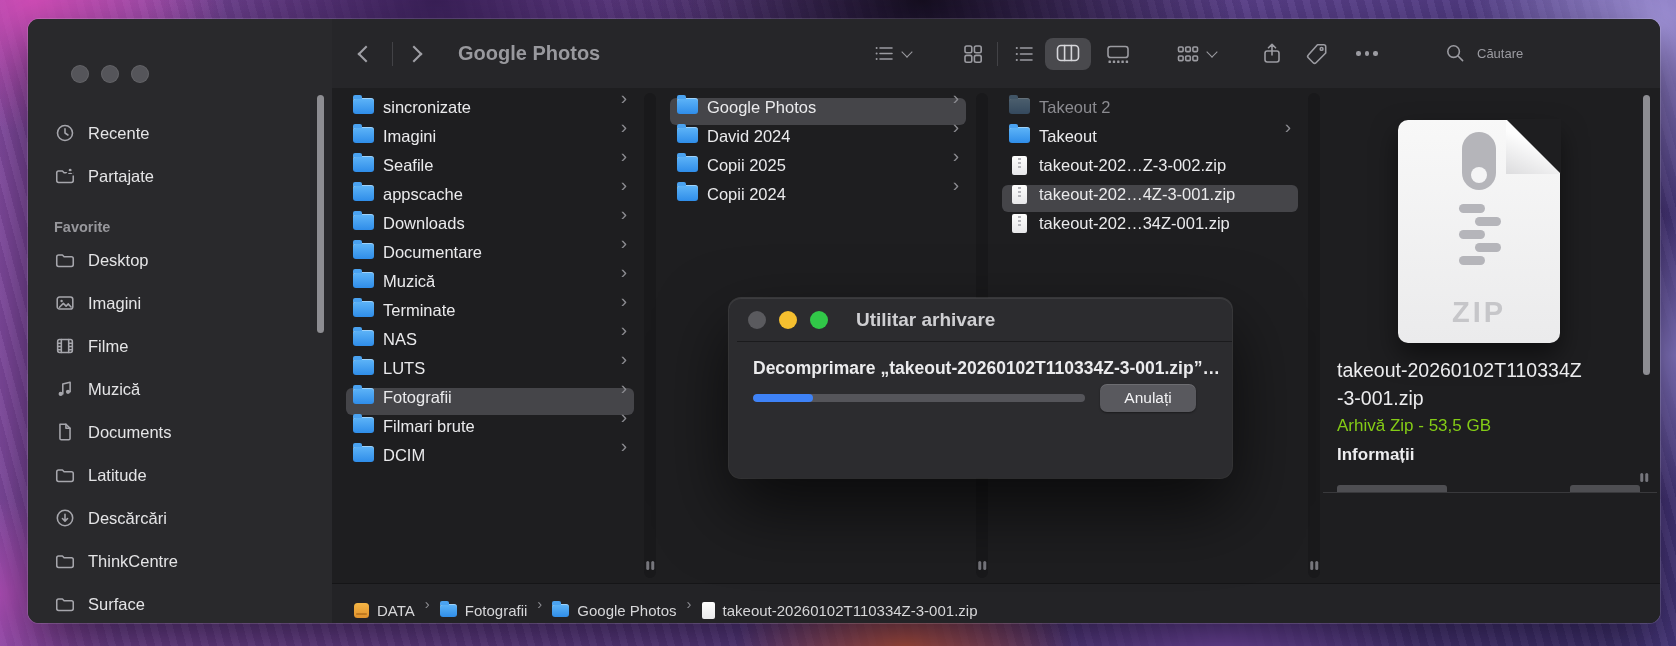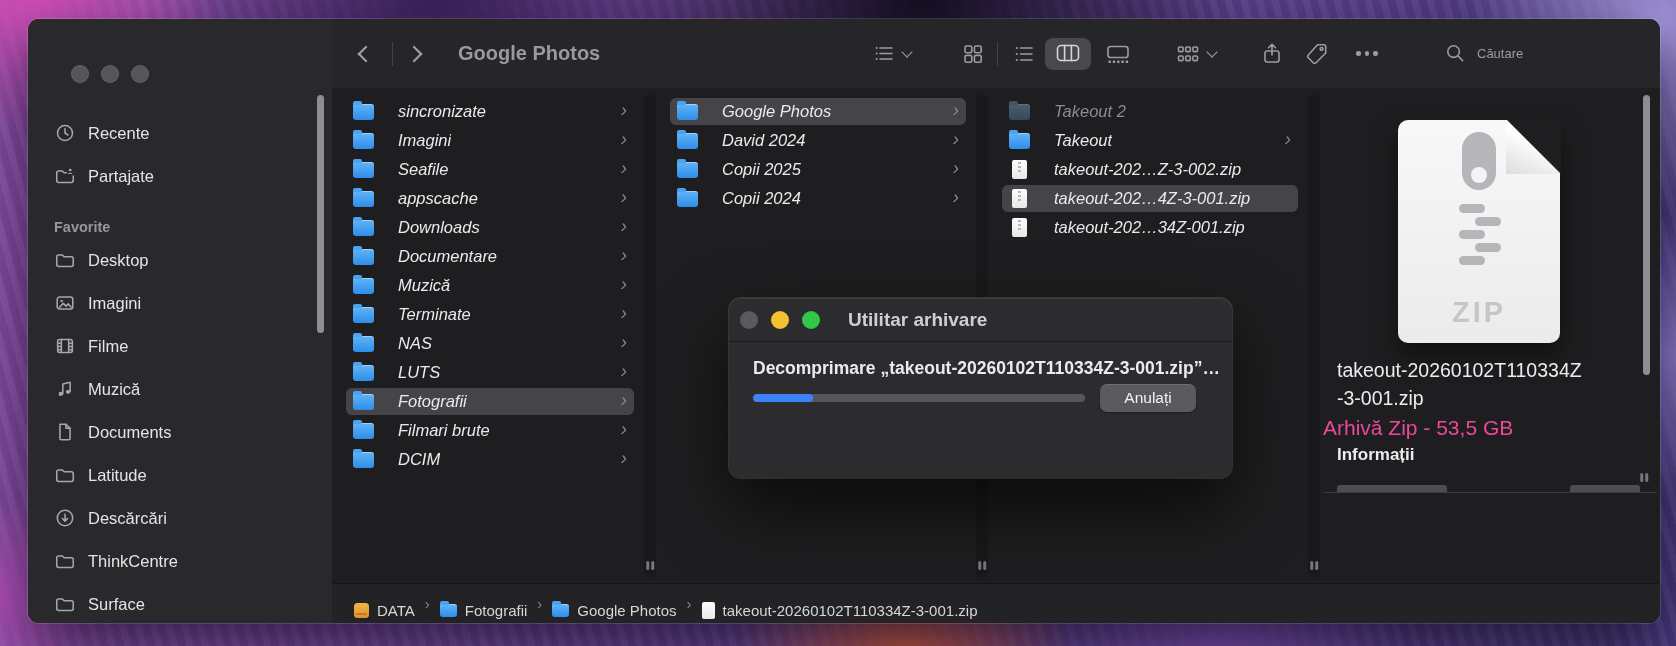--- a/index.html
+++ b/index.html
@@ -44,22 +44,22 @@
   .dots3{display:flex;gap:4px;}
   .dots3 i{width:4.5px;height:4.5px;border-radius:50%;background:#9b9ba1;}
   .sLbl{font-size:13px;color:#9b9ba1;margin-left:9px;}
   
   .browser{flex:1;display:flex;background:#1e1e20;overflow:hidden;position:relative;}
   .col{flex:none;padding-top:10px;overflow:hidden;}
   .c1{width:312px;}.c2{width:320px;}.c3{width:320px;}
   .gutter{flex:none;width:12px;margin:5px 0;background:#19191b;border-radius:6px;position:relative;}
   .vh{position:absolute;bottom:8px;left:50%;transform:translateX(-50%);display:flex;gap:2.5px;}
   .vh i{width:2.5px;height:9px;background:#76767c;border-radius:1.5px;}
-  .crow{display:flex;align-items:center;height:27px;margin:0 10px 2px 14px;border-radius:6px;padding:0 7px;gap:24px;
-    font-size:16.5px;color:#eaeaec;white-space:nowrap;font-style:italic;}
+  .crow{display:flex;height:27px;margin:0 10px 2px 14px;border-radius:6px;padding:0 7px;gap:9px;
+    font-size:16.5px;color:#eaeaec;white-space:nowrap;}
   .crow.sel{background:#454549;}
   .crow .lbl{overflow:hidden;text-overflow:ellipsis;}
   .crow .chev{margin-left:auto;color:#8b8b90;font-size:19px;line-height:0;padding-bottom:3px;}
   .crow.dim{color:#8b8b90;}
   .crow.dim .fold{filter:saturate(.4) brightness(.55);}
   .fold{width:21px;height:16px;border-radius:3px;background:linear-gradient(180deg,#5fb5f8,#2f8de9);position:relative;flex:none;
     box-shadow:inset 0 1px 0 rgba(255,255,255,.4);}
   .fold::before{content:"";position:absolute;top:-3px;left:0;width:9px;height:4px;border-radius:2px 2px 0 0;background:#4aa2f0;}
   .fold.sm{width:17px;height:13px;}
   .zdoc{width:15px;height:19px;background:linear-gradient(180deg,#fdfdfd,#e7e7e9);border-radius:2px;position:relative;flex:none;margin:0 3px;}
@@ -72,21 +72,21 @@
   .sheetCut{position:absolute;top:-1px;right:-1px;width:55px;height:55px;background:#1e1e20;
     clip-path:polygon(0 0,100% 0,100% 100%);}
   .sheetFold{position:absolute;top:0;right:0;width:54px;height:54px;background:linear-gradient(205deg,#fdfdfd 45%,#dcdcde 100%);
     clip-path:polygon(0 0,100% 100%,0 100%);filter:drop-shadow(-1px 1px 2px rgba(0,0,0,.18));}
   .zipPull{position:absolute;left:64px;top:12px;width:34px;height:58px;border-radius:17px;background:#b5b5ba;}
   .zipPull::after{content:"";position:absolute;left:9px;bottom:7px;width:16px;height:16px;border-radius:50%;background:#f4f4f5;}
   .tooth{position:absolute;width:26px;height:9px;border-radius:4.5px;background:#b5b5ba;}
   .zipLbl{position:absolute;left:0;right:0;bottom:14px;text-align:center;font-size:29px;font-weight:700;
     letter-spacing:3px;color:#c6c6c9;}
   .pvName{position:absolute;left:17px;top:268px;width:300px;font-size:19.5px;color:#ececee;line-height:28px;}
-  .pvMeta{position:absolute;left:3px;top:328px;font-size:21px;color:#ec4899;}
+  .pvMeta{position:absolute;left:17px;top:328px;font-size:17px;color:#84cc16;}
   .pvInfo{position:absolute;left:17px;top:357px;font-size:17px;font-weight:700;color:#ececee;}
   .pvClip{position:absolute;left:17px;right:20px;top:397px;height:7px;overflow:hidden;opacity:.45;display:flex;justify-content:space-between;}
   .pvClip i{height:14px;background:#8a8a8f;border-radius:3px;}
   .pvDivider{position:absolute;left:3px;right:3px;top:404px;height:1px;background:#39393c;}
   .pvMore{position:absolute;left:0;right:16px;top:422px;text-align:center;color:#b3b3b7;}
   .moreCircle{display:inline-flex;align-items:center;justify-content:center;width:27px;height:27px;border-radius:50%;
     border:1.6px solid #b3b3b7;}
   .moreCircle .dots3 i{width:3.2px;height:3.2px;background:#b3b3b7;}
   .pvMoreLbl{margin-top:12px;font-size:15.5px;}
   .pvScroll{position:absolute;left:323px;top:7px;width:7px;height:280px;border-radius:4px;background:#8d8d92;}
@@ -96,21 +96,21 @@
   .pathbar{height:40px;flex:none;background:#232326;border-top:1px solid #151517;display:flex;align-items:center;
     padding-left:22px;gap:9px;font-size:15px;color:#d6d6d8;white-space:nowrap;}
   .pathbar .psep{color:#8a8a8f;font-size:15px;padding:0 1px;}
   .pitem{display:flex;align-items:center;gap:8px;margin-top:13px;}
   .drive{width:15px;height:15px;border-radius:3.5px;background:linear-gradient(180deg,#f4b545,#e0912c);position:relative;}
   .drive::after{content:"";position:absolute;left:2px;right:2px;bottom:3px;height:2px;border-radius:1px;background:rgba(120,60,0,.35);}
   .pdoc{width:13px;height:17px;background:linear-gradient(180deg,#fdfdfd,#e9e9ea);border-radius:2px;}
   
   .dialog{position:absolute;left:729px;top:298px;width:503px;height:180px;border-radius:12px;background:#2c2c2f;z-index:60;
     box-shadow:0 0 0 1px rgba(255,255,255,.13), inset 0 1px 0 rgba(255,255,255,.08), 0 30px 70px rgba(0,0,0,.65);}
-  .dtitle{height:44px;display:flex;align-items:center;border-bottom:1px solid #1b1b1d;padding-left:2px;}
+  .dtitle{height:44px;display:flex;align-items:center;border-bottom:1px solid #1b1b1d;padding-left:2px;margin-left:8px;}
   .dlights{display:flex;gap:13px;margin-left:9px;}
   .dlights i{width:18px;height:18px;border-radius:50%;}
   .dl-close{background:#5a5a5e;}
   .dl-min{background:#f5bf2f;}
   .dl-zoom{background:#31c748;}
   .dtxt{margin-left:28px;font-size:19px;font-weight:700;color:#cfcfd2;}
   .dmsg{position:absolute;left:24px;top:60px;font-size:17.5px;font-weight:700;color:#ebebed;white-space:nowrap;}
   .dtrack{position:absolute;left:24px;top:96px;width:332px;height:8px;border-radius:4px;background:#55555a;overflow:hidden;}
   .dfill{height:100%;border-radius:4px;background:#3e82f7;}
   .dbtn{position:absolute;left:371px;top:86px;width:96px;height:28px;border-radius:7px;background:#59595e;

